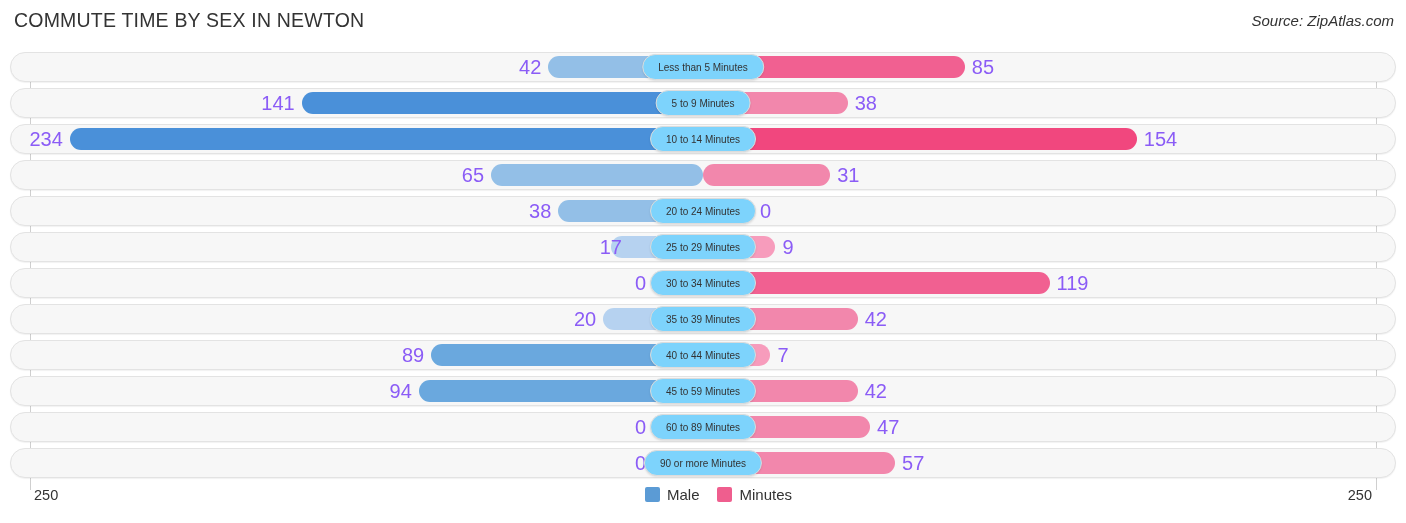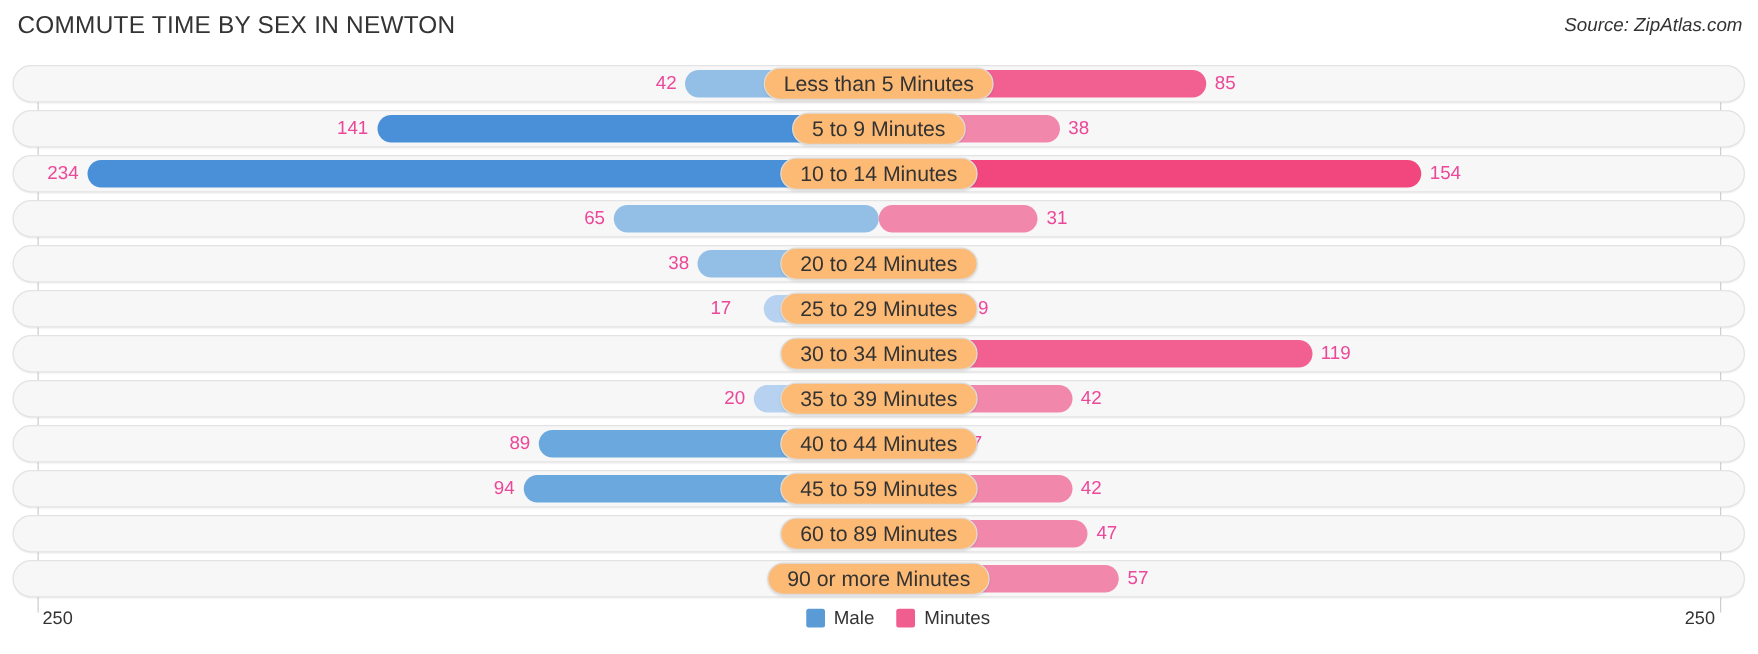--- a/index.html
+++ b/index.html
@@ -53,35 +53,35 @@
   .bar {
     position: absolute; top: 4px; height: 22px;
     border-radius: 11px;
   }
   .bar-male  { right: 50%; }
   .bar-female{ left: 50%; }
 
   
   .val {
     position: absolute; top: 0; height: 18px; line-height: 30px;
-    font-size: 15px; color: #ec4899; white-space: nowrap;
+    font-size: 20px; color: #8b5cf6; white-space: nowrap;
   }
   .val-male   { text-align: right; }
   .val-female { text-align: left; }
 
   
   .pill {
     position: absolute; left: 50%; top: 2px;
     transform: translateX(-50%);
     height: 26px; line-height: 25px;
     padding: 0 15px;
-    background: #fdba74;
+    background: #7dd3fc;
     border: 1px solid #dcdcdc;
     border-radius: 13px;
-    font-size: 17px; color: #333333;
+    font-size: 10px; color: #333333;
     white-space: nowrap;
     box-shadow: 0 1px 2px rgba(0,0,0,.10);
   }
 
   
   .axis-label {
     position: absolute; top: 487px;
     font-size: 14.5px; color: #333333;
   }
   .axis-label-left  { left: 34px; }
@@ -143,21 +143,21 @@
         <div class="bar bar-male" style="width: 144.696px; background: rgb(147, 191, 231);"></div>
         <div class="bar bar-female" style="width: 50px; background: rgb(247, 156, 188);"></div>
         <div class="val val-male" style="right: 844.696px;">38</div>
         <div class="val val-female" style="left: 750px;">0</div>
         <div class="pill">20 to 24 Minutes</div>
       </div>
       <div class="row">
         <div class="track"></div>
         <div class="bar bar-male" style="width: 92.364px; background: rgb(182, 210, 240);"></div>
         <div class="bar bar-female" style="width: 72.428px; background: rgb(247, 156, 188);"></div>
-        <div class="val val-male" style="right: 811px;">17</div>
+        <div class="val val-male" style="right: 774px;">17</div>
         <div class="val val-female" style="left: 772.428px;">9</div>
         <div class="pill">25 to 29 Minutes</div>
       </div>
       <div class="row">
         <div class="track"></div>
         <div class="bar bar-male" style="width: 50px; background: rgb(182, 210, 240);"></div>
         <div class="bar bar-female" style="width: 346.548px; background: rgb(241, 96, 145);"></div>
         <div class="val val-male" style="right: 750px;">0</div>
         <div class="val val-female" style="left: 1046.55px;">119</div>
         <div class="pill">30 to 34 Minutes</div>

